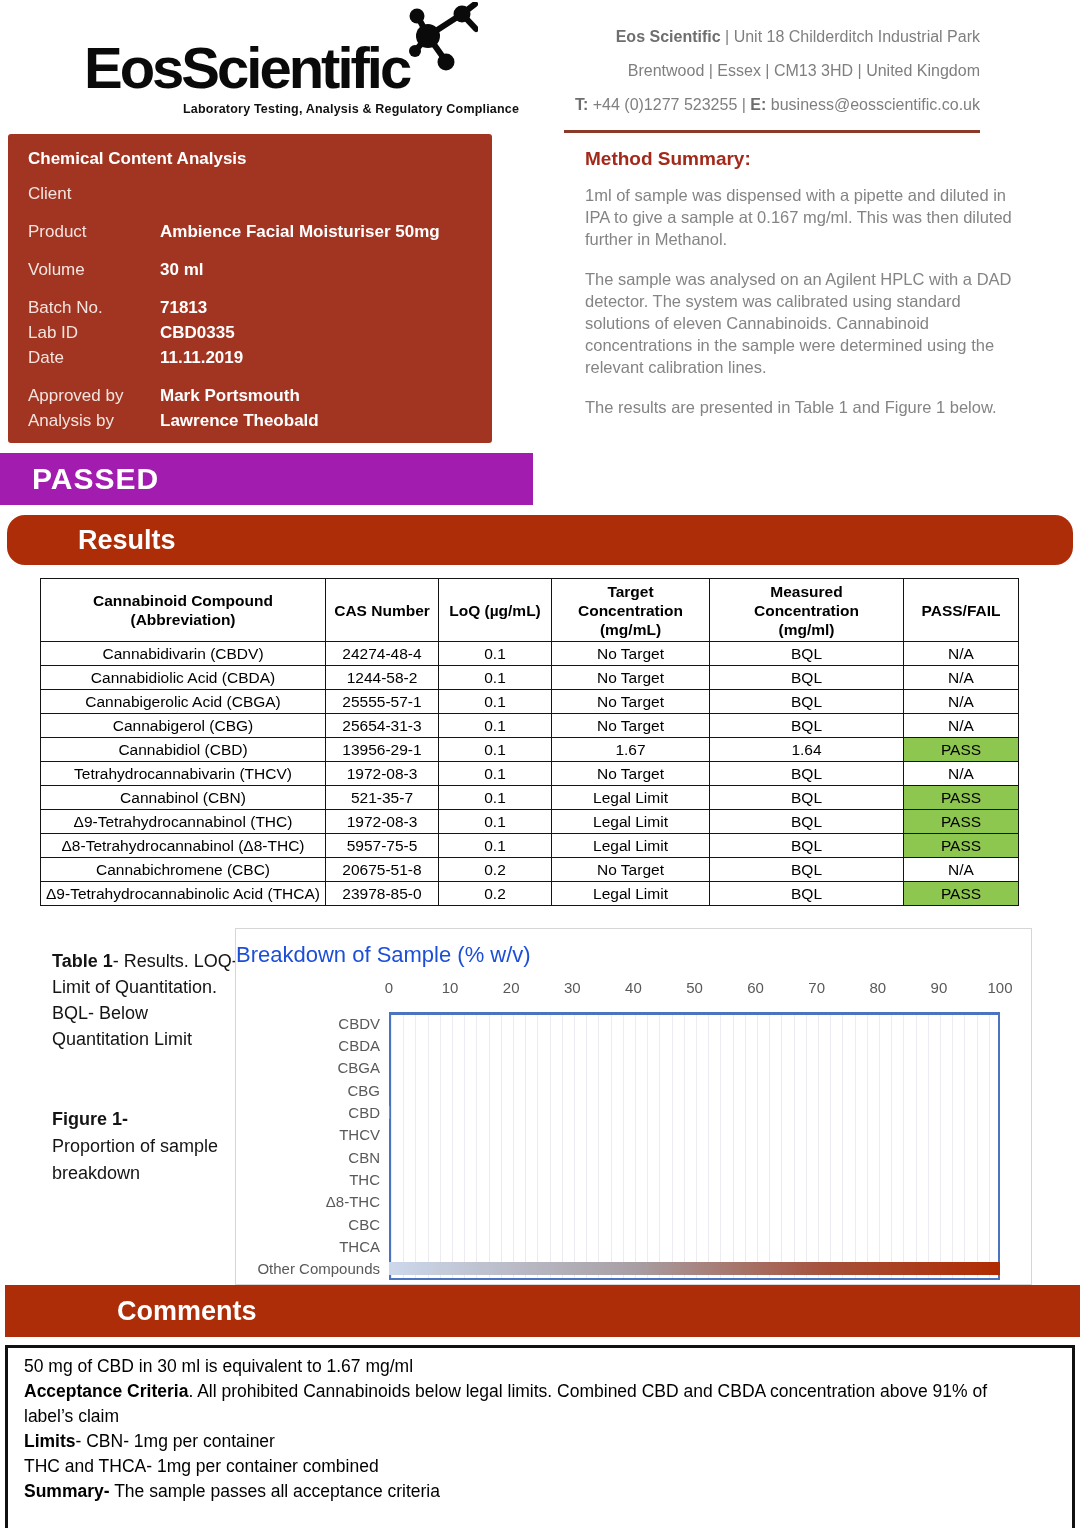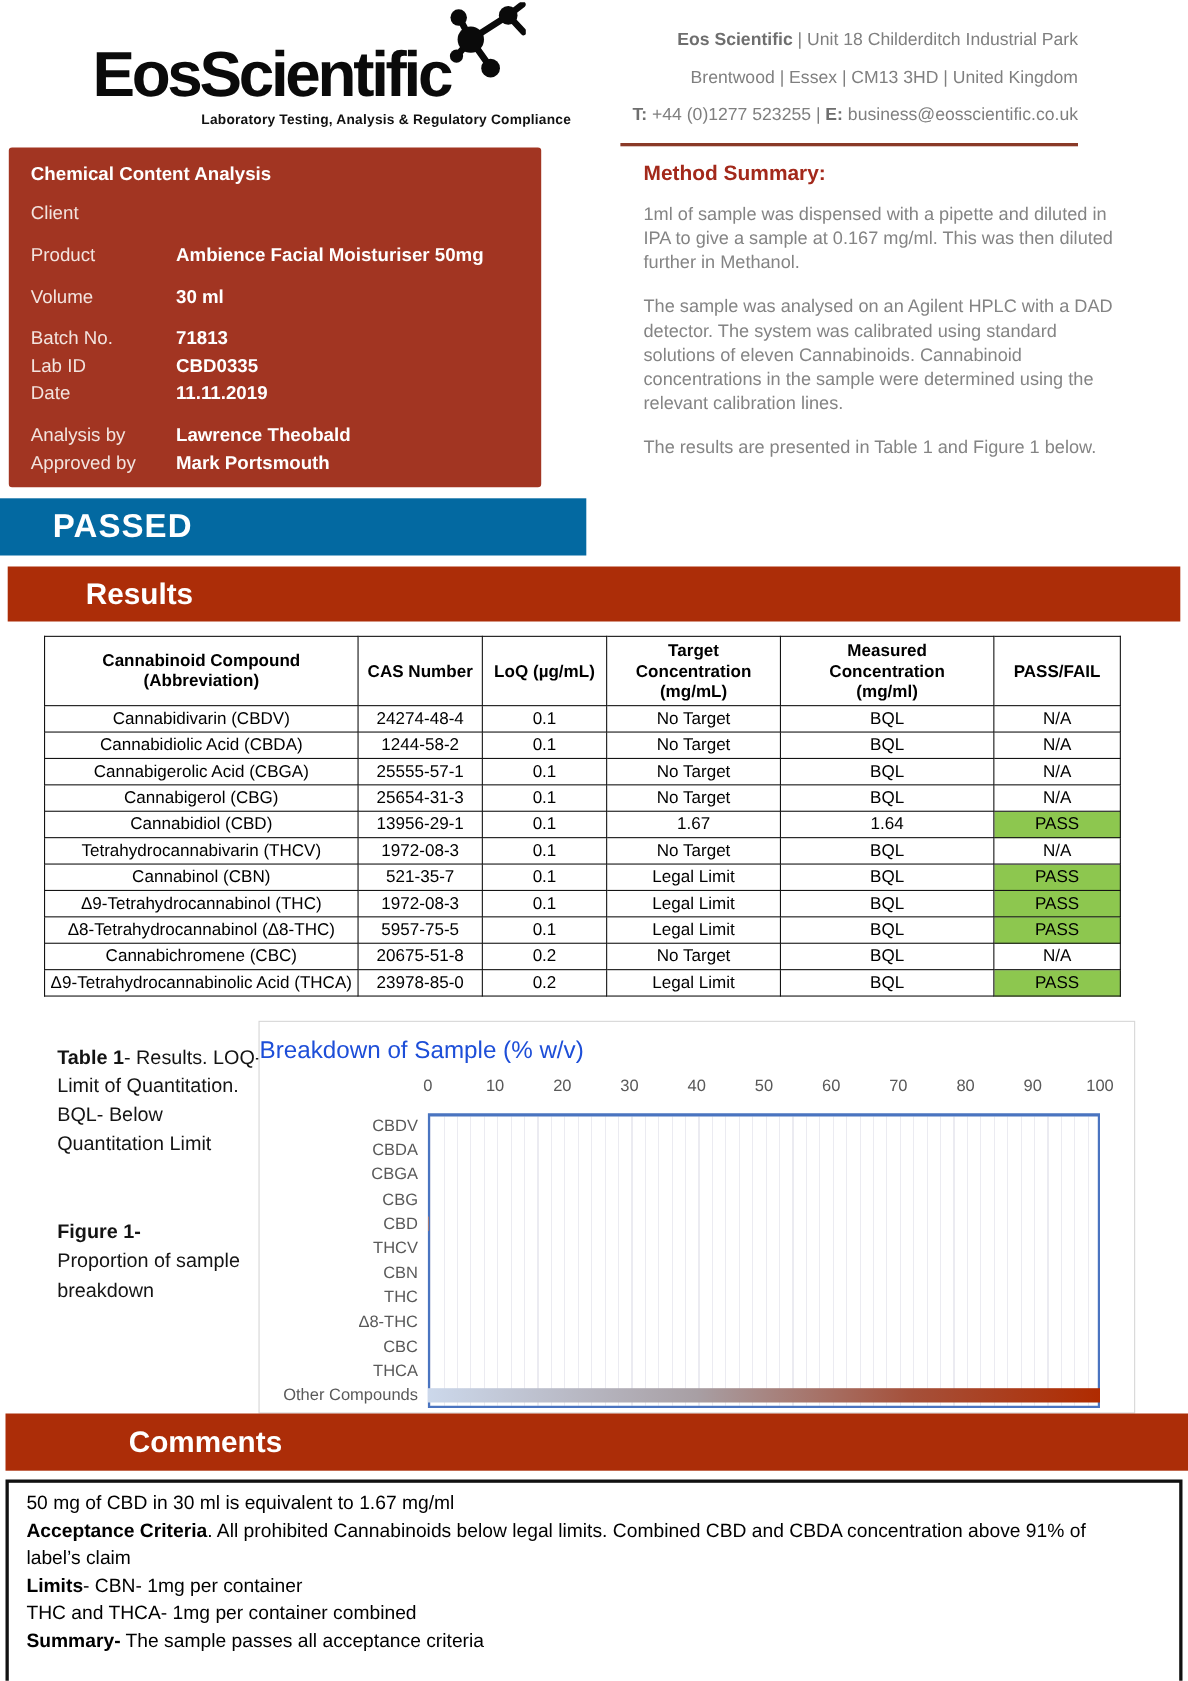--- a/index.html
+++ b/index.html
@@ -13,22 +13,22 @@
   .contact-rule{margin-top:8px;margin-left:24px;border-top:3px solid #8a3a28;}
   
   .client-box{position:absolute;left:8px;top:134px;width:484px;height:309px;background:#a23522;border-radius:3px;color:#fff;padding:12px 20px;box-sizing:border-box;font-size:17px;}
   .client-title{font-weight:bold;margin-bottom:10px;line-height:25px;}
   .client-group{margin-top:13px;}
   .client-group:first-child{margin-top:0;}
   .client-row{line-height:25px;display:flex;}
   .client-label{width:132px;flex:none;color:#f3e4df;}
   .client-value{font-weight:bold;}
   
-  .passed-banner{position:absolute;left:0;top:453px;width:533px;height:52px;background:#0369a1;color:#fff;font-weight:bold;font-size:30px;line-height:52px;padding-left:48px;box-sizing:border-box;letter-spacing:1px;}
-  .results-banner{position:absolute;left:7px;top:515px;width:1066px;height:50px;background:#ac2d08;color:#fff;font-weight:bold;font-size:27px;line-height:50px;padding-left:71px;box-sizing:border-box;}
+  .passed-banner{position:absolute;left:0;top:453px;width:533px;height:52px;background:#a21caf;color:#fff;font-weight:bold;font-size:30px;line-height:52px;padding-left:32px;box-sizing:border-box;letter-spacing:1px;}
+  .results-banner{position:absolute;left:7px;top:515px;width:1066px;height:50px;background:#ac2d08;color:#fff;font-weight:bold;font-size:27px;line-height:50px;padding-left:71px;box-sizing:border-box;border-radius:18px;}
   .comments-banner{position:absolute;left:5px;top:1285px;width:1080px;height:52px;background:#ac2d08;color:#fff;font-weight:bold;font-size:27px;line-height:52px;padding-left:112px;box-sizing:border-box;}
   
   .method{position:absolute;left:585px;top:148px;width:440px;}
   .method-title{color:#a3291b;font-weight:bold;font-size:19px;margin-bottom:14px;}
   .method p{margin:0 0 18px 0;color:#848484;font-size:16.5px;line-height:22px;}
   
   table.results{position:absolute;left:40px;top:578px;width:978px;border-collapse:collapse;table-layout:fixed;font-size:15.5px;text-align:center;padding-left:24px;}
   table.results th,table.results td{border:1.6px solid #141414;padding:1px 3px;line-height:19px;}
   table.results th{font-weight:bold;white-space:pre-line;height:60px;}
   table.results td{height:21px;}
@@ -112,26 +112,26 @@
           <span class="client-label">Lab ID</span>
           <span class="client-value">CBD0335</span>
         </div>
         <div class="client-row">
           <span class="client-label">Date</span>
           <span class="client-value">11.11.2019</span>
         </div>
       </div>
       <div class="client-group">
         <div class="client-row">
+          <span class="client-label">Approved by</span>
+          <span class="client-value">Mark Portsmouth</span>
+        </div>
+        <div class="client-row">
           <span class="client-label">Analysis by</span>
           <span class="client-value">Lawrence Theobald</span>
-        </div>
-        <div class="client-row">
-          <span class="client-label">Approved by</span>
-          <span class="client-value">Mark Portsmouth</span>
         </div>
       </div>
     </div>
 </div>
 
 <div class="method">
   <div class="method-title">Method Summary:</div>
   <div id="method-paragraphs">
       <p>1ml of sample was dispensed with a pipette and diluted in IPA to give a sample at 0.167 mg/ml. This was then diluted further in Methanol.</p>
       <p>The sample was analysed on an Agilent HPLC with a DAD detector. The system was calibrated using standard solutions of eleven Cannabinoids. Cannabinoid concentrations in the sample were determined using the relevant calibration lines.</p>

